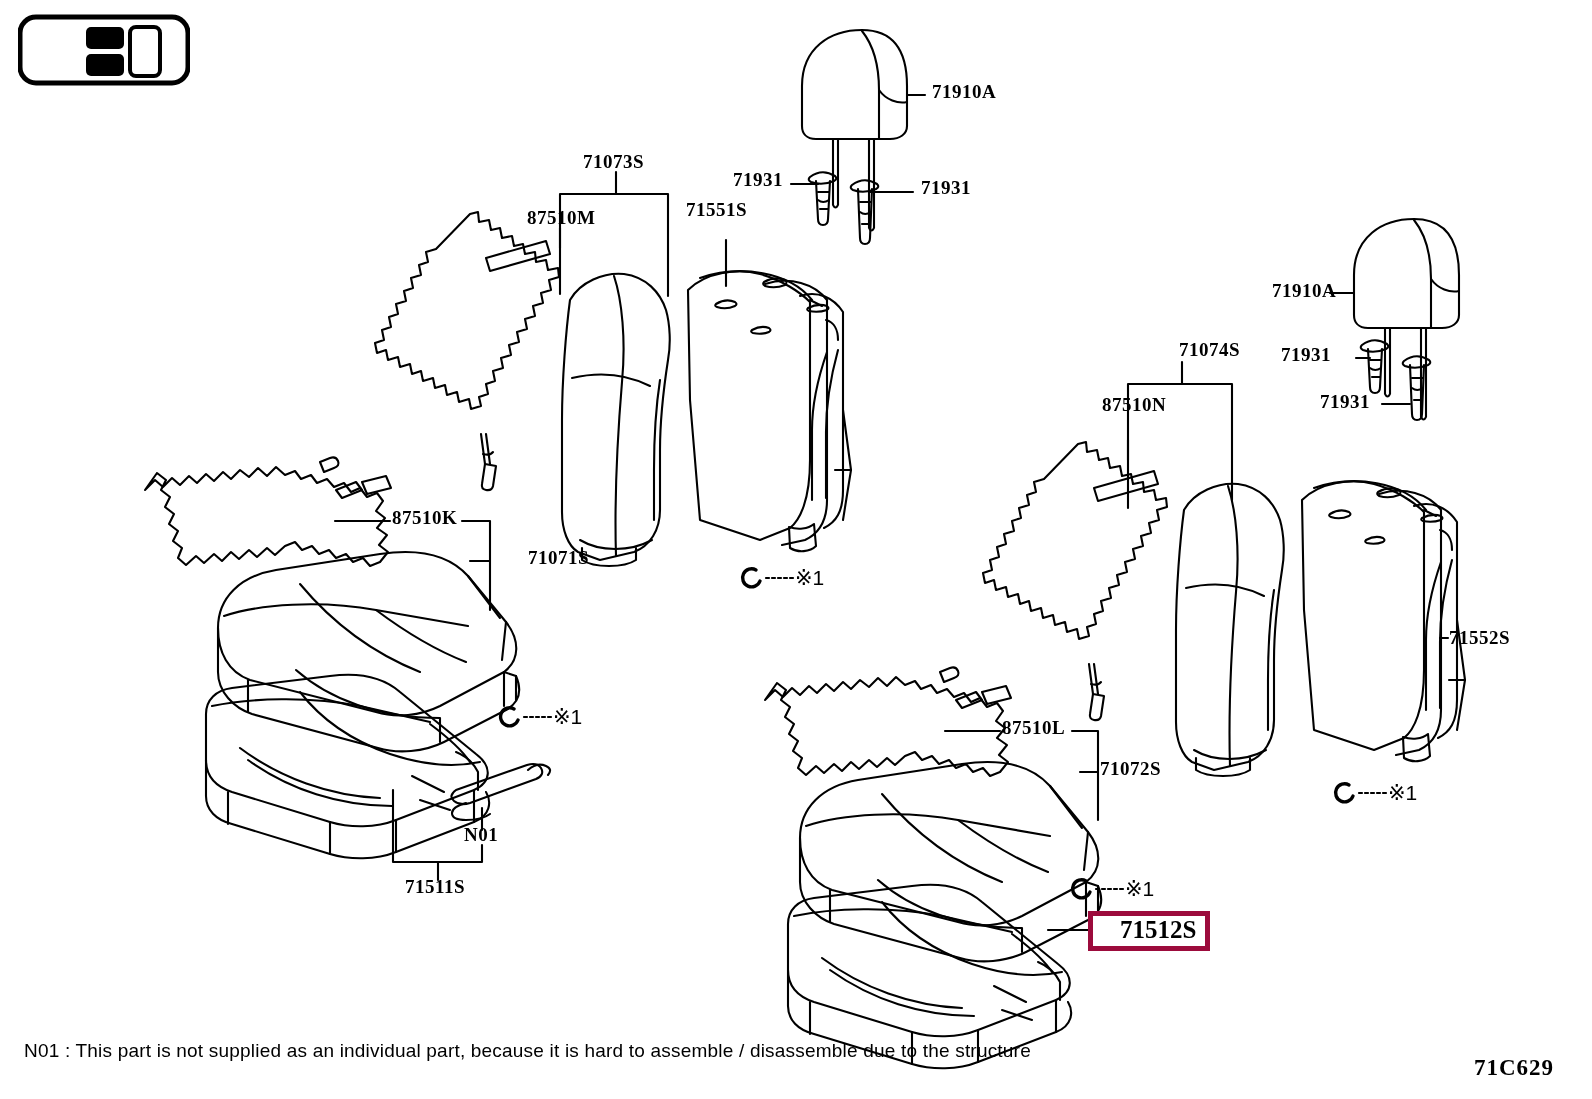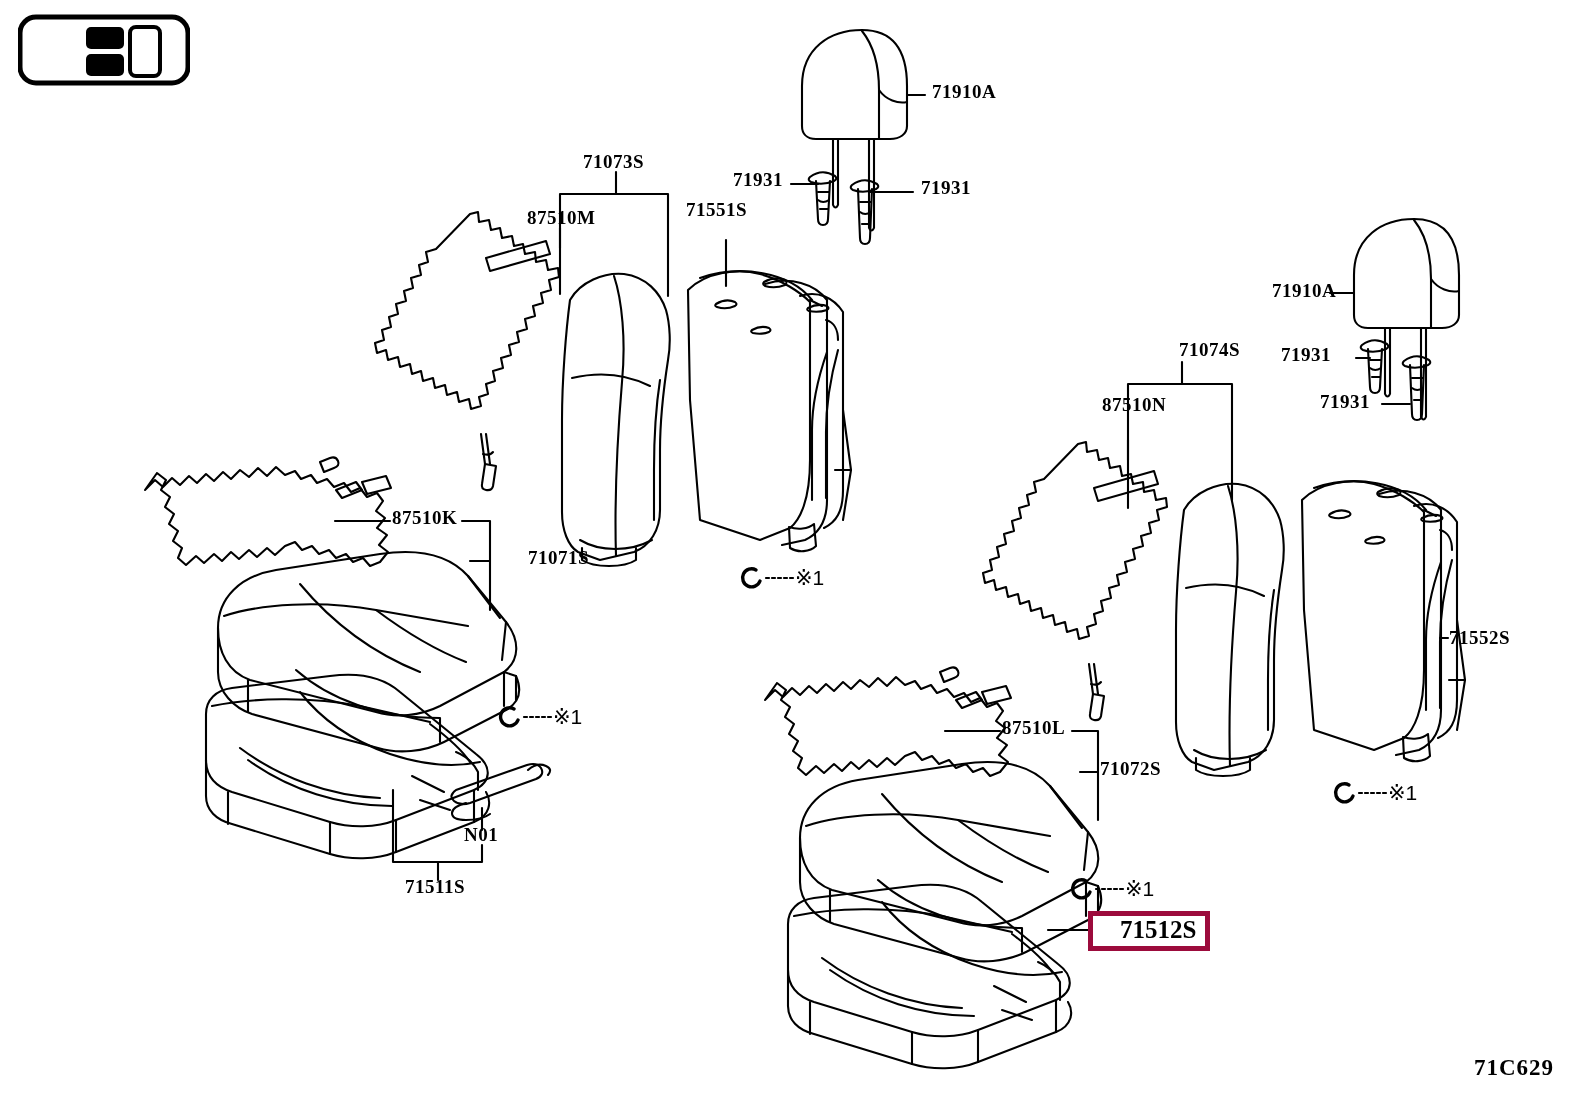--- a/index.html
+++ b/index.html
@@ -333,16 +333,17 @@
   <div class="lbl" style="left:1002px;top:718px;">87510L</div>
   <div class="lbl" style="left:1100px;top:759px;">71072S</div>
 
   <div class="hl" style="left:1088px;top:911px;">71512S</div>
 
   <div class="ref" style="left:795px;top:566px;">※1</div>
   <div class="ref" style="left:553px;top:705px;">※1</div>
   <div class="ref" style="left:1388px;top:781px;">※1</div>
   <div class="ref" style="left:1125px;top:877px;">※1</div>
 
+  <div class="note" style="left:24px;top:1040px;">N01 : This part is not supplied as an individual part, because it is hard to assemble / disassemble due to the structure</div>
 
   <div class="pagecode" style="left:1474px;top:1055px;">71C629</div>
 
 </div>
 
 </body></html>

